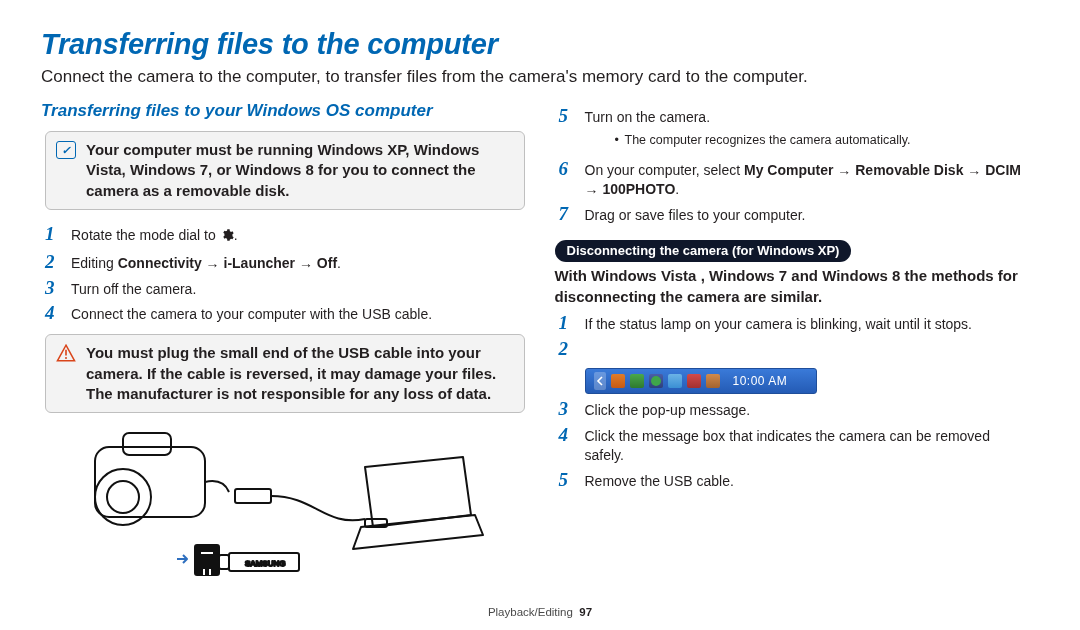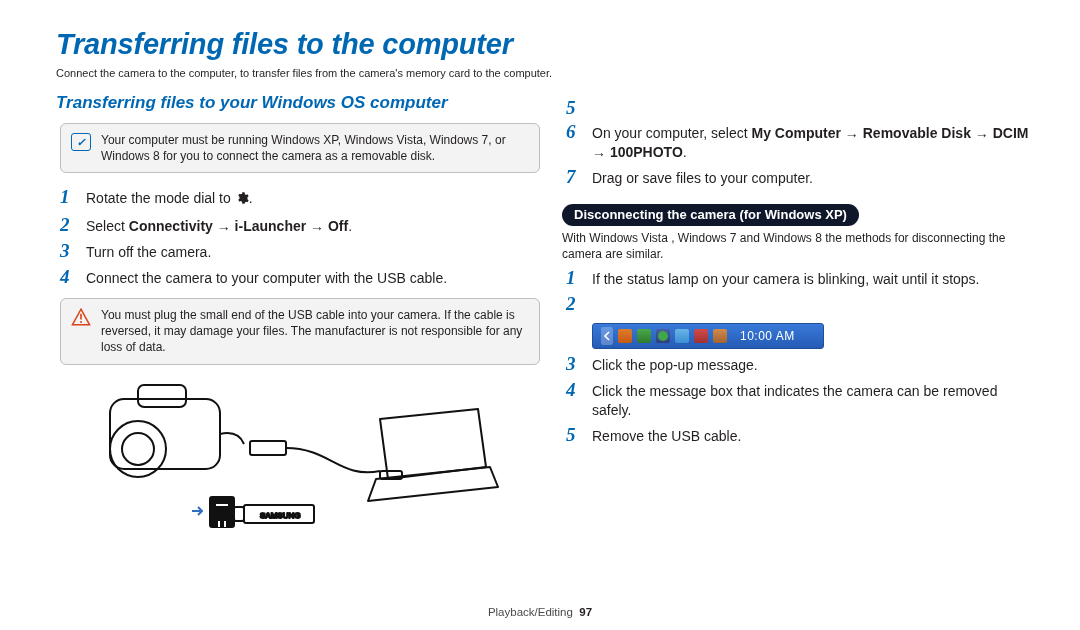--- a/index.html
+++ b/index.html
@@ -1,24 +1,24 @@
 <!DOCTYPE html>
 <html><head>
 <meta charset="utf-8">
 <style>
   * { box-sizing: border-box; margin: 0; padding: 0; }
   html, body { width: 1080px; height: 630px; background: #fff; font-family: "Segoe UI", "Myriad Pro", Arial, sans-serif; color: #231f20; }
-  .page { padding: 28px 48px 16px 56px; height: 100%; position: relative; }
+  .page { padding: 28px 48px 16px 41px; height: 100%; position: relative; }
   .h1 { color: #0067b3; font-size: 29px; font-weight: 700; font-style: italic; letter-spacing: -0.2px; margin-bottom: 6px; }
-  .intro { font-size: 11px; margin-bottom: 14px; }
+  .intro { font-size: 17px; margin-bottom: 14px; }
   .cols { display: flex; gap: 36px; }
   .col { flex: 1 1 0; min-width: 0; }
   .h2 { color: #0067b3; font-size: 17px; font-weight: 700; font-style: italic; margin-bottom: 2px; }
   .p13 { font-size: 13.5px; line-height: 1.3; }
-  .p12 { font-size: 12px; line-height: 1.35; }
+  .p12 { font-size: 15px; line-height: 1.35; font-weight: bold; }
 
   .callout { display: flex; align-items: flex-start; border: 1px solid #bfbfbf; border-radius: 6px; background: #f3f3f3; padding: 8px 10px; gap: 10px; margin: 10px 0 14px 4px; width: 480px; }
   .callout .icon { flex: 0 0 20px; display: flex; align-items: center; justify-content: center; margin-top: 1px; }
   .callout .icon.note { width: 18px; height: 18px; border: 1.4px solid #0067b3; border-radius: 3px; color: #0067b3; font-weight: 700; font-size: 11px; font-style: italic; text-align: center; line-height: 15px; }
   .callout .icon.warn svg { display: block; }
 
   .steps { list-style: none; margin: 4px 0 10px 4px; }
   .steps li { display: flex; gap: 10px; margin: 5px 0; align-items: baseline; }
   .steps li .num { color: #0067b3; font-style: italic; font-weight: 600; font-size: 19px; width: 16px; flex: 0 0 16px; line-height: 1; font-family: Georgia, "Times New Roman", serif; }
   .steps li .body { font-size: 14px; line-height: 1.35; }
@@ -75,21 +75,21 @@
           <span class="num">1</span>
           <span class="body">
             <span>Rotate the mode dial to </span><span class="gear-icon"><svg width="14" height="14" viewBox="0 0 24 24">
                   <path fill="#231f20" d="M12 8a4 4 0 1 0 0 8 4 4 0 0 0 0-8zm9.4 4a7.4 7.4 0 0 0-.1-1.2l2.1-1.6-2-3.5-2.5 1a7.6 7.6 0 0 0-2-1.2L16.5 2h-4l-.4 2.5a7.6 7.6 0 0 0-2 1.2l-2.5-1-2 3.5 2.1 1.6A7.4 7.4 0 0 0 7.6 12c0 .4 0 .8.1 1.2l-2.1 1.6 2 3.5 2.5-1c.6.5 1.3.9 2 1.2L12.5 22h4l.4-2.5c.7-.3 1.4-.7 2-1.2l2.5 1 2-3.5-2.1-1.6c.1-.4.1-.8.1-1.2z"></path>
                 </svg></span><span>.</span>
           </span>
         </li>
         <li>
           <span class="num">2</span>
           <span class="body">
-            <span>Select </span><span class="b">Connectivity → i-Launcher → Off</span><span>.</span>
+            <span>Editing </span><span class="b">Connectivity → i-Launcher → Off</span><span>.</span>
           </span>
         </li>
         <li>
           <span class="num">3</span>
           <span class="body">Turn off the camera.</span>
         </li>
         <li>
           <span class="num">4</span>
           <span class="body">Connect the camera to your computer with the USB cable.</span>
         </li>
@@ -135,20 +135,26 @@
           </g>
         </svg>
       </div>
     </div>
 
     <div class="col">
 
       <ul class="steps">
         <li>
           <span class="num">5</span>
+          <span class="body">
+            <span>Turn on the camera.</span>
+            <ul class="sub-bullets">
+              <li>The computer recognizes the camera automatically.</li>
+            </ul>
+          </span>
         </li>
         <li>
           <span class="num">6</span>
           <span class="body">
             <span>On your computer, select </span><span class="b">My Computer → Removable Disk → DCIM → 100PHOTO</span><span>.</span>
           </span>
         </li>
         <li>
           <span class="num">7</span>
           <span class="body">Drag or save files to your computer.</span>

